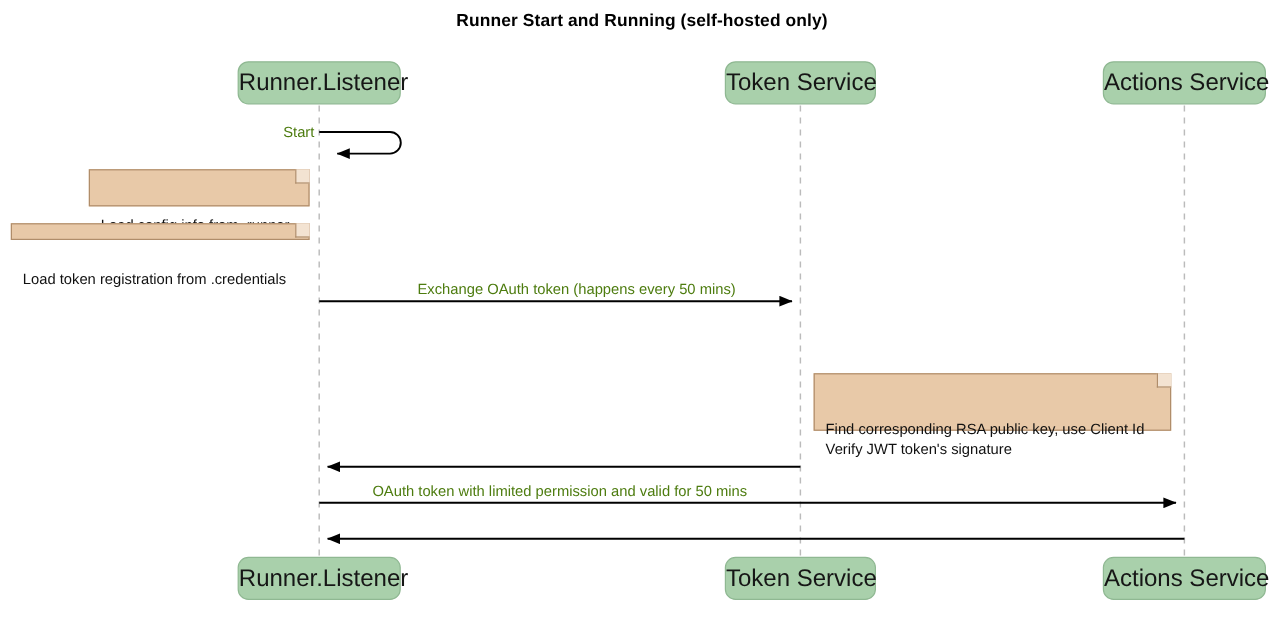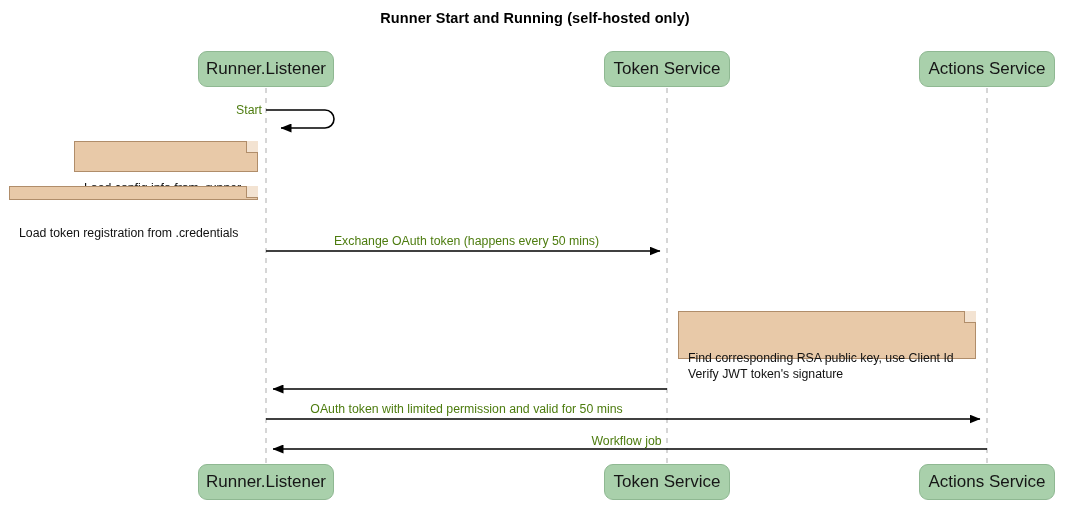--- a/index.html
+++ b/index.html
@@ -39,21 +39,21 @@
   }
   .participant {
     position: absolute;
     box-sizing: border-box;
     background: #a9d0ab;
     border: 1px solid #8fb892;
     border-radius: 9px;
     height: 36px;
     line-height: 34px;
     text-align: center;
-    font-size: 17px;
+    font-size: 20px;
     color: #161616;
     white-space: nowrap;
   }
   .note {
     position: absolute;
     box-sizing: border-box;
     background: #e8c9a8;
     border: 1px solid #b08d6a;
     font-size: 12.3px;
     color: #111111;
@@ -155,20 +155,19 @@
 
 
   <div class="note" style="left:678px; top:311px; width:298px; height:48px;">
     <span class="fold"></span>
     <span>Find corresponding RSA public key, use Client Id
 Verify JWT token's signature</span>
   </div>
 
   <div class="msg-label" style="left:178px; top:103px; width:84px; text-align:right;">Start</div>
 
-  <div class="msg-label" style="left:266px; top:234px; width:401px;">Exchange OAuth token (happens every 50 mins)</div>
+  <div class="msg-label" style="left:280px; top:234px; width:401px;">Exchange OAuth token (happens every 50 mins)</div>
 
   <div class="msg-label" style="left:266px; top:374px; width:401px;margin-top:28px;">OAuth token with limited permission and valid for 50 mins</div>
 
 
-  <div class="msg-label" style="left:266px; top:434px; width:721px;">Workflow job</div>
 
 </div>
 
 </body></html>

